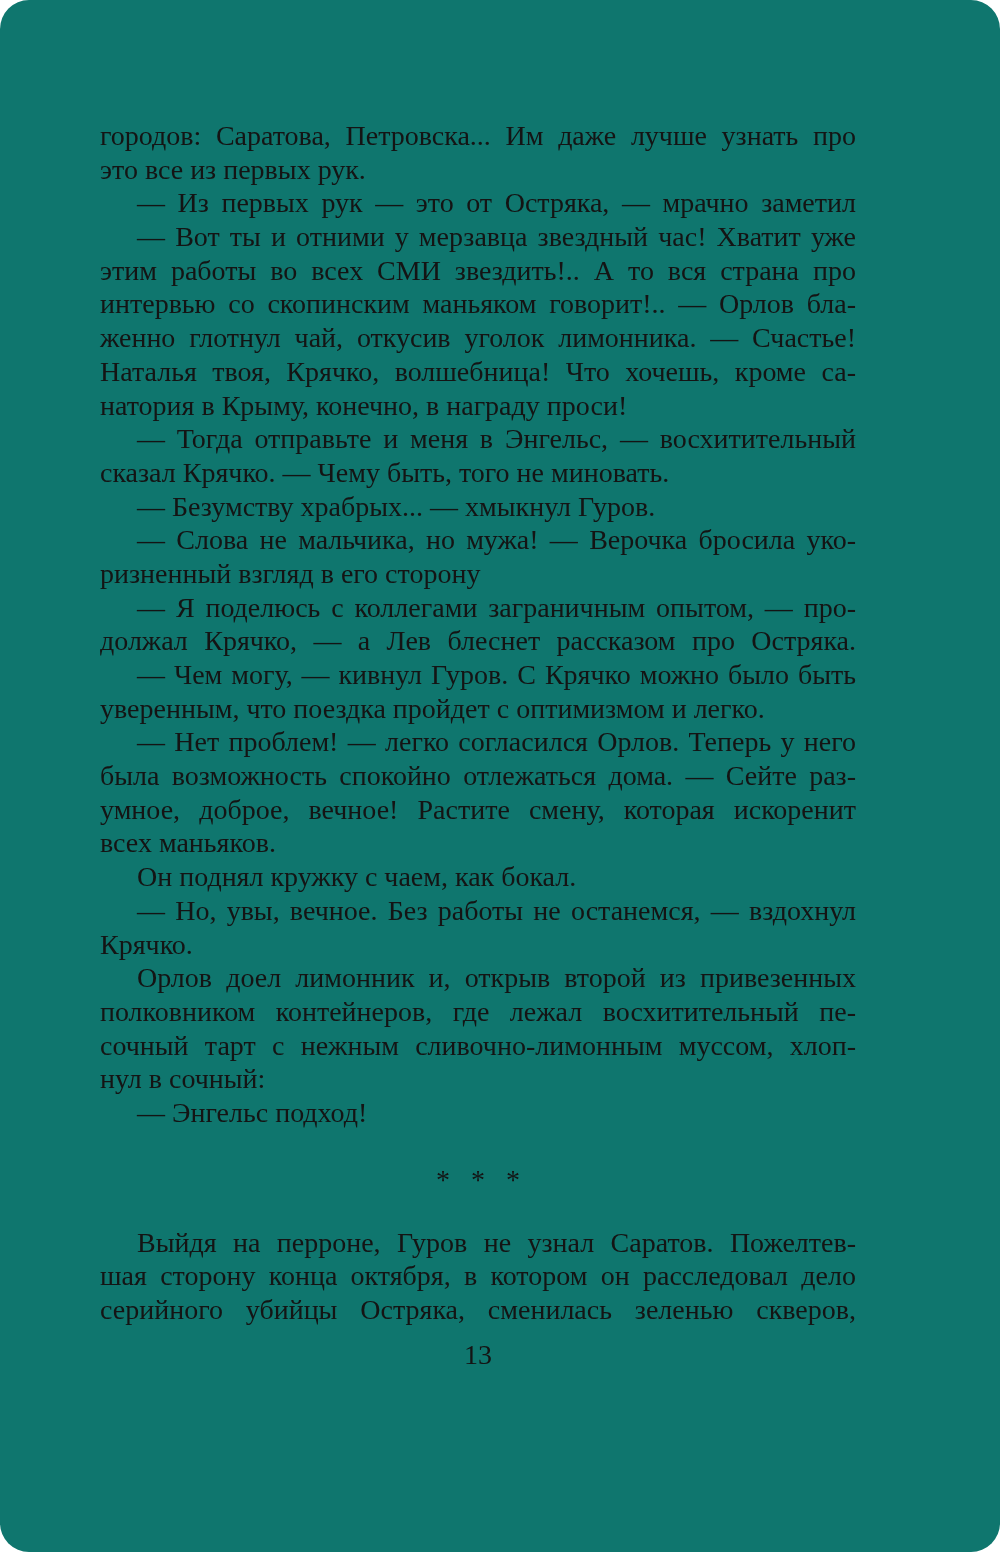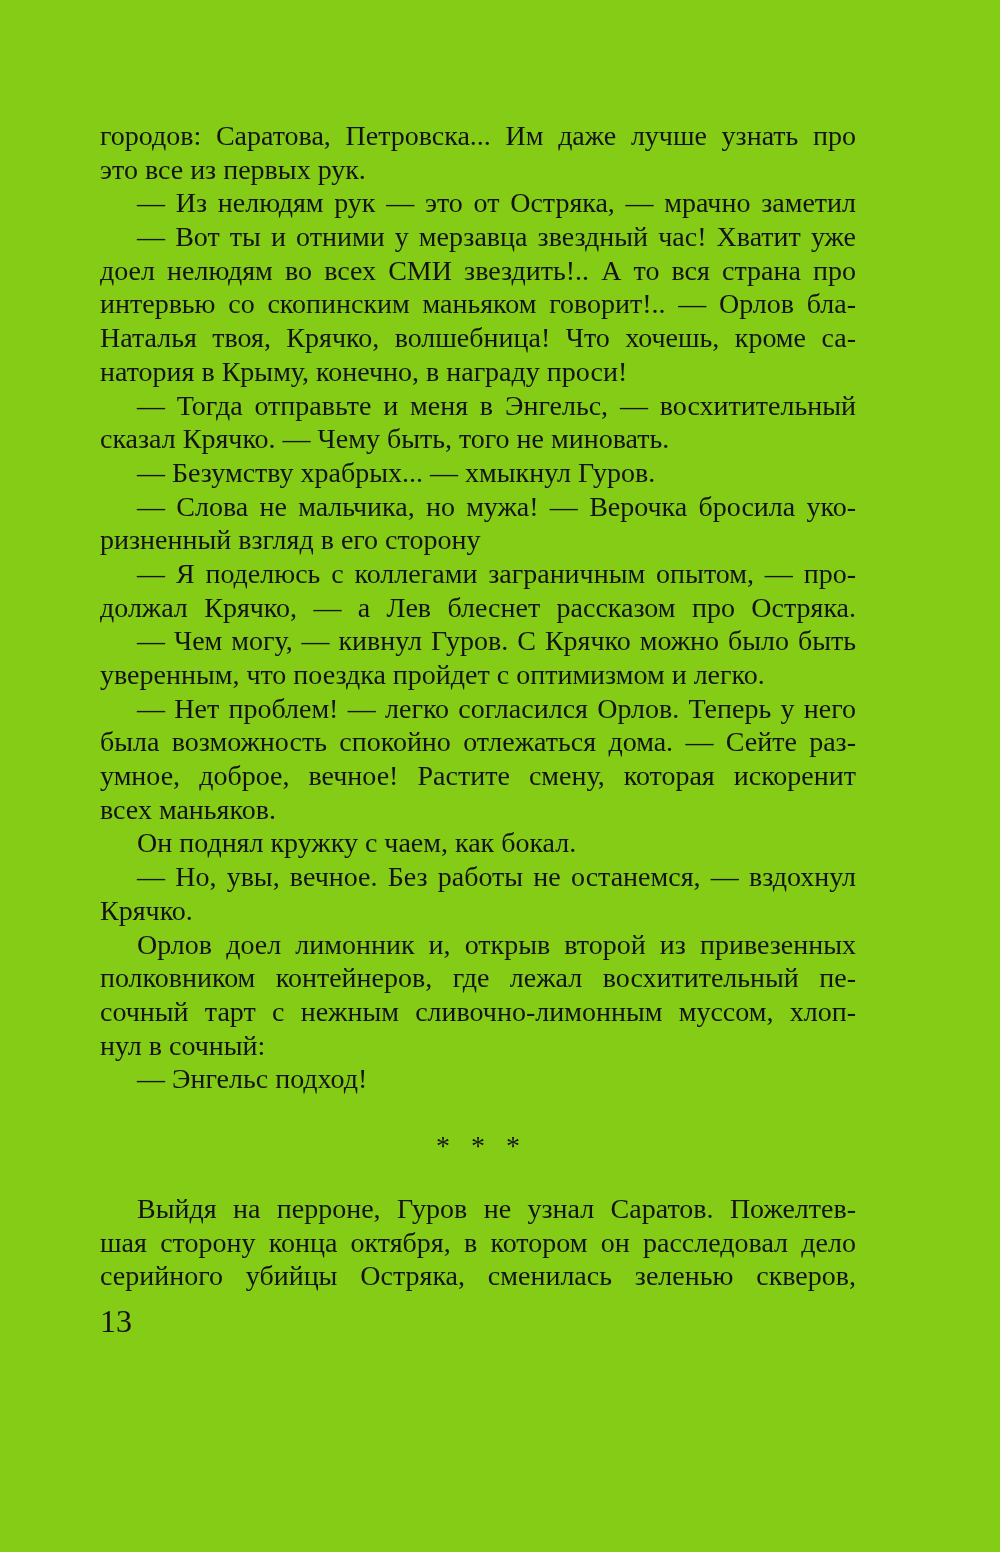--- a/index.html
+++ b/index.html
@@ -1,23 +1,24 @@
 <!DOCTYPE html>
 <html><head>
 <meta charset="utf-8">
 <style>
   html, body { margin: 0; padding: 0; background: #ffffff; }
   .page {
     position: relative;
     width: 1000px;
     height: 1552px;
-    background: #84cc16;
+    background: #0f766e;
     overflow: hidden;
     font-family: "Liberation Serif", "DejaVu Serif", serif;
     color: #141414;
+    border-radius: 29px;
   }
   .content {
     position: absolute;
     left: 100px;
     top: 119px;
     width: 756px;
     font-size: 28px;
     line-height: 33.7px;
   }
   .line {
@@ -34,37 +35,38 @@
   }
   .sep {
     margin: 33px 0 29px 0;
     text-align: center;
     word-spacing: 14px;
     font-size: 28px;
     line-height: 34px;
   }
   .page-number {
     margin-top: 11px;
-    text-align: left;
-    font-size: 32px;
+    text-align: center;
+    font-size: 28px;
     line-height: 34px;
   }
 </style>
 </head>
 <body>
 
 <div class="page">
   <div class="content">
     <div>
         <div class="line just">городов: Саратова, Петровска... Им даже лучше узнать про</div>
         <div class="line">это все из первых рук.</div>
-        <div class="line indent just">— Из нелюдям рук — это от Остряка, — мрачно заметил</div>
+        <div class="line indent just">— Из первых рук — это от Остряка, — мрачно заметил</div>
         <div class="line indent just">— Вот ты и отними у мерзавца звездный час! Хватит уже</div>
-        <div class="line just">доел нелюдям во всех СМИ звездить!.. А то вся страна про</div>
+        <div class="line just">этим работы во всех СМИ звездить!.. А то вся страна про</div>
         <div class="line just">интервью со скопинским маньяком говорит!.. — Орлов бла-</div>
+        <div class="line just">женно глотнул чай, откусив уголок лимонника. — Счастье!</div>
         <div class="line just">Наталья твоя, Крячко, волшебница! Что хочешь, кроме са-</div>
         <div class="line">натория в Крыму, конечно, в награду проси!</div>
         <div class="line indent just">— Тогда отправьте и меня в Энгельс, — восхитительный</div>
         <div class="line">сказал Крячко. — Чему быть, того не миновать.</div>
         <div class="line indent">— Безумству храбрых... — хмыкнул Гуров.</div>
         <div class="line indent just">— Слова не мальчика, но мужа! — Верочка бросила уко-</div>
         <div class="line">ризненный взгляд в его сторону</div>
         <div class="line indent just">— Я поделюсь с коллегами заграничным опытом, — про-</div>
         <div class="line just">должал Крячко, — а Лев блеснет рассказом про Остряка.</div>
         <div class="line indent just">— Чем могу, — кивнул Гуров. С Крячко можно было быть</div>

